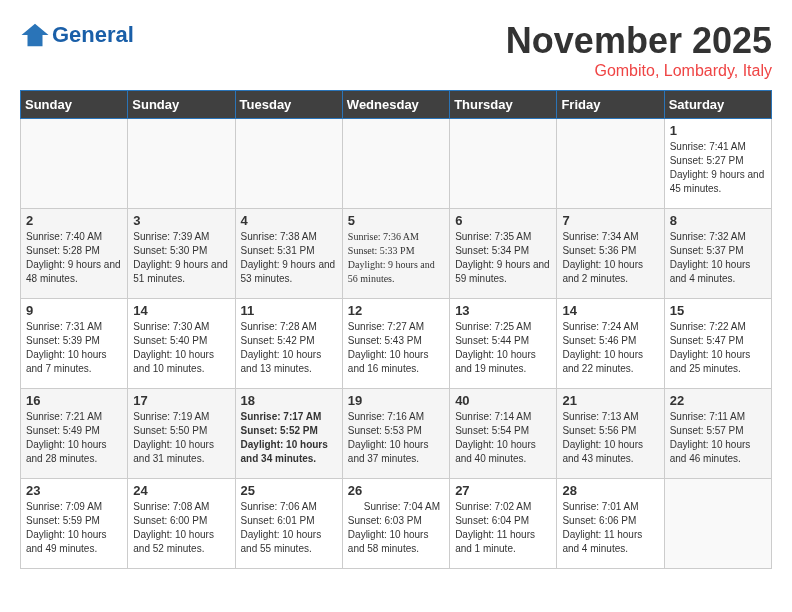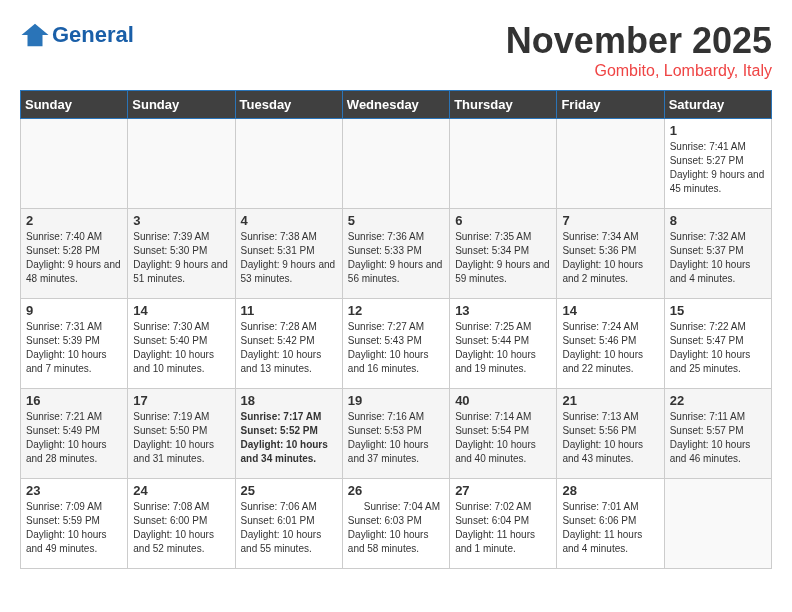--- a/index.html
+++ b/index.html
@@ -129,21 +129,21 @@
       <tr>
         <td><span class="day-num">2</span><span class="day-info" style="white-space: pre-line;">Sunrise: 7:40 AM
 Sunset: 5:28 PM
 Daylight: 9 hours and 48 minutes.</span></td>
         <td><span class="day-num">3</span><span class="day-info" style="white-space: pre-line;">Sunrise: 7:39 AM
 Sunset: 5:30 PM
 Daylight: 9 hours and 51 minutes.</span></td>
         <td><span class="day-num">4</span><span class="day-info" style="white-space: pre-line;">Sunrise: 7:38 AM
 Sunset: 5:31 PM
 Daylight: 9 hours and 53 minutes.</span></td>
-        <td><span class="day-num">5</span><span class="day-info" style="white-space: pre-line;">Sunrise: 7:36 AM
+        <td><span class="day-num">5</span><span class="day-info" style="white-space: pre-line; font-family: Liberation Serif, serif;">Sunrise: 7:36 AM
 Sunset: 5:33 PM
 Daylight: 9 hours and 56 minutes.</span></td>
         <td><span class="day-num">6</span><span class="day-info" style="white-space: pre-line;">Sunrise: 7:35 AM
 Sunset: 5:34 PM
 Daylight: 9 hours and 59 minutes.</span></td>
         <td><span class="day-num">7</span><span class="day-info" style="white-space: pre-line;">Sunrise: 7:34 AM
 Sunset: 5:36 PM
 Daylight: 10 hours and 2 minutes.</span></td>
         <td><span class="day-num">8</span><span class="day-info" style="white-space: pre-line;">Sunrise: 7:32 AM
 Sunset: 5:37 PM

